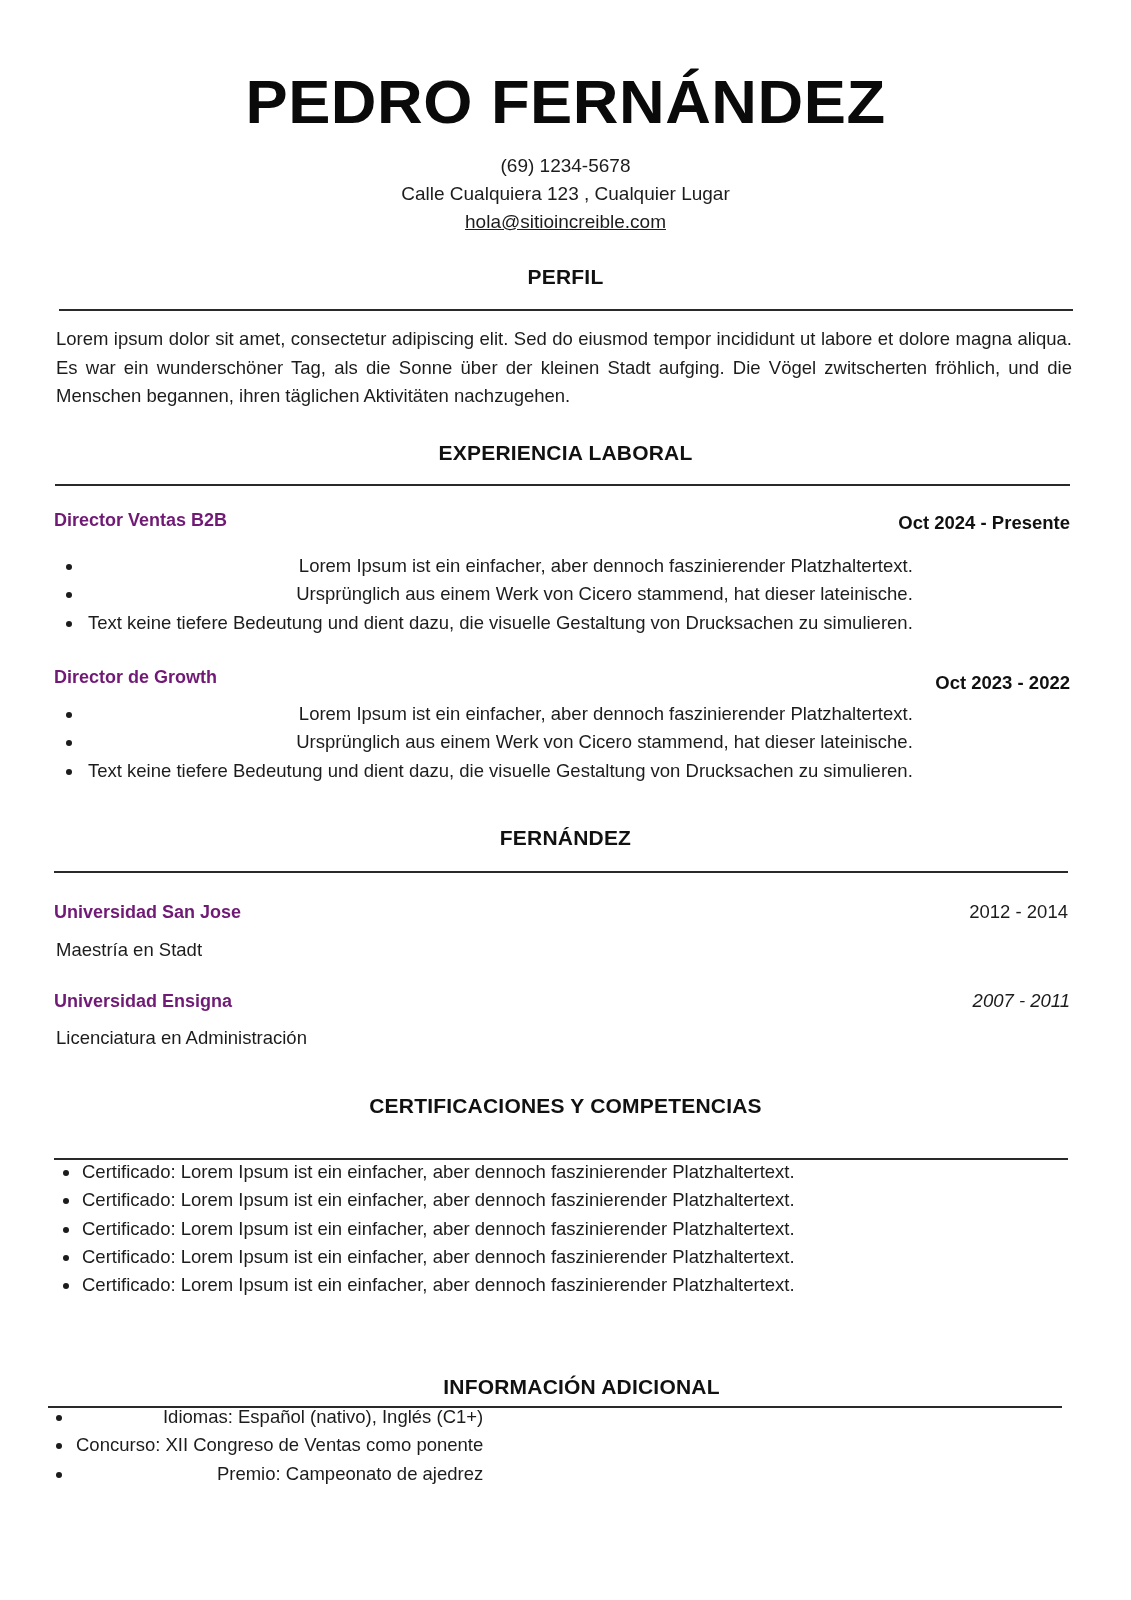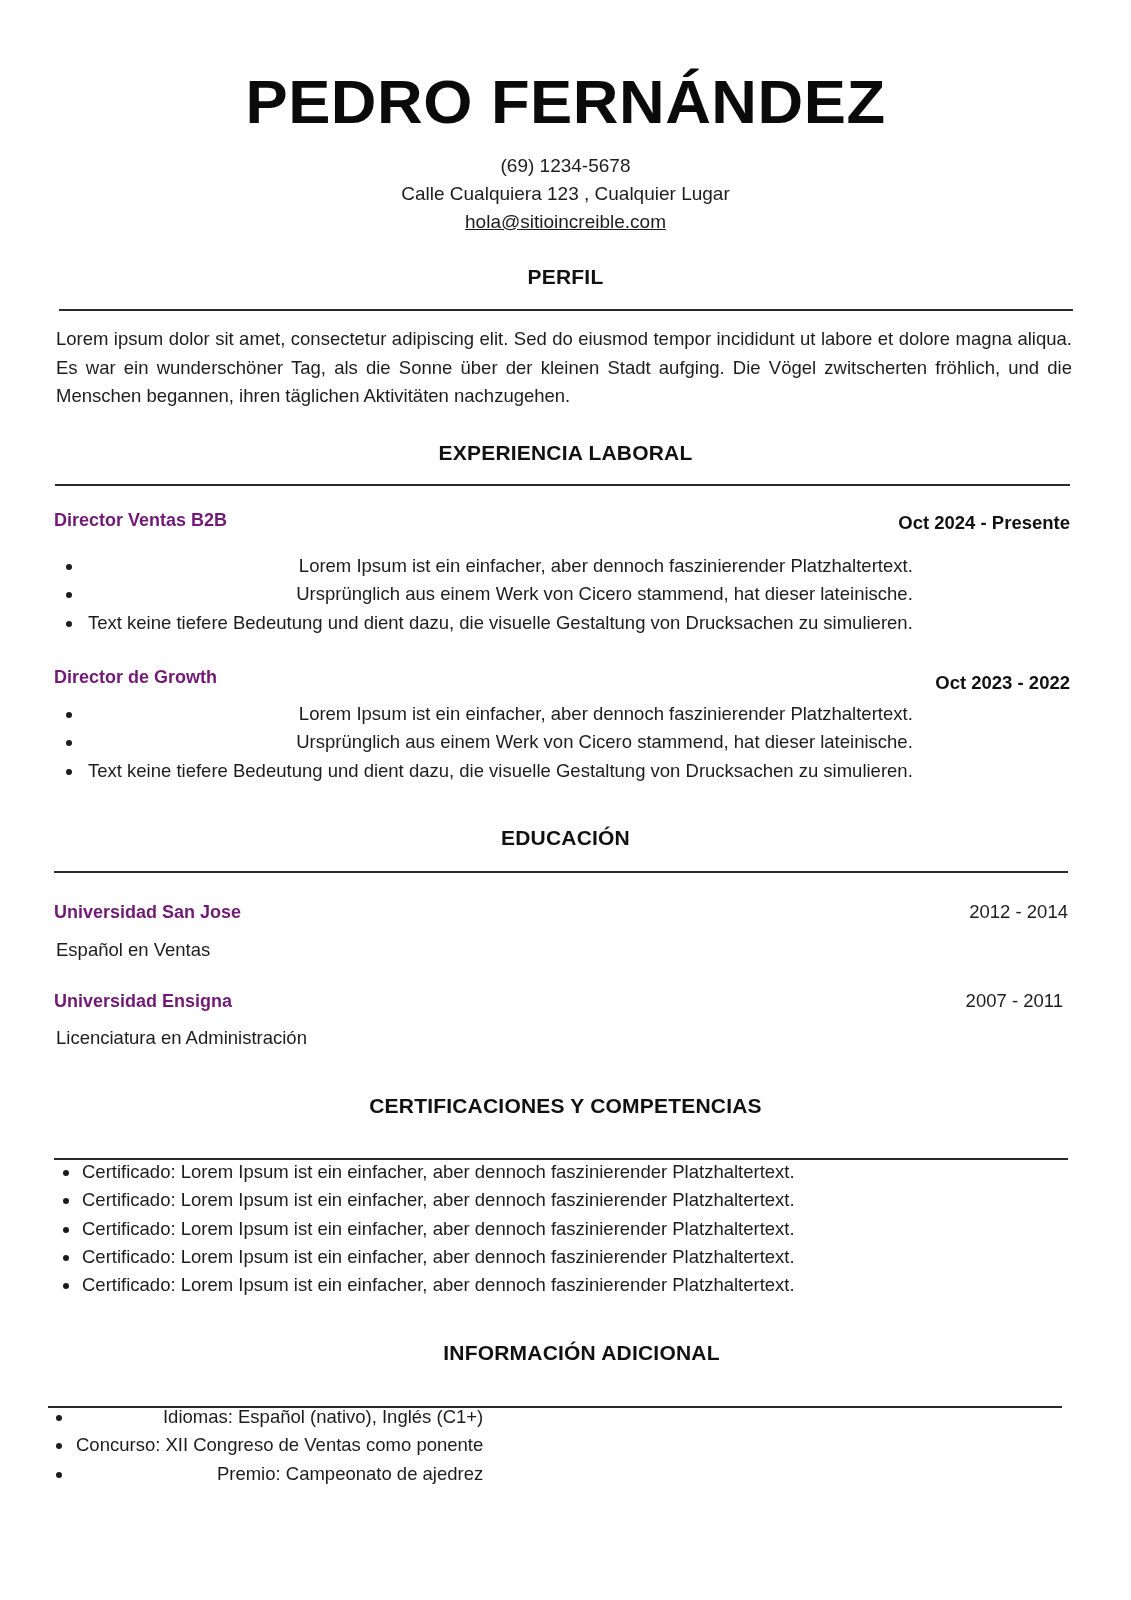--- a/index.html
+++ b/index.html
@@ -123,40 +123,40 @@
 </ul>
 
 <div class="abs job-title" style="left:54px; top:664px;">Director de Growth</div>
 <div class="abs job-date" style="right:61px; top:670px;">Oct 2023 - 2022</div>
 <ul class="abs bullets" style="left:66px; top:700px;">
   <li style="padding-left:22px;"><span class="dot" style="left:0;"></span><span>Lorem Ipsum ist ein einfacher, aber dennoch faszinierender Platzhaltertext.</span></li>
   <li style="padding-left:22px;"><span class="dot" style="left:0;"></span><span>Ursprünglich aus einem Werk von Cicero stammend, hat dieser lateinische.</span></li>
   <li style="padding-left:22px;"><span class="dot" style="left:0;"></span><span>Text keine tiefere Bedeutung und dient dazu, die visuelle Gestaltung von Drucksachen zu simulieren.</span></li>
 </ul>
 
-<div class="abs section-title" style="top:823px;">EDUCACIÓN</div>
+<div class="abs section-title" style="top:823px;">FERNÁNDEZ</div>
 <div class="abs rule" style="left:54px; width:1014px; top:871px;"></div>
 
 <div class="abs job-title" style="left:54px; top:899px;">Universidad San Jose</div>
 <div class="abs plain-date" style="right:63px; top:899px;">2012 - 2014</div>
-<div class="abs sub" style="left:56px; top:937px;">Español en Ventas</div>
+<div class="abs sub" style="left:56px; top:937px;">Maestría en Stadt</div>
 
 <div class="abs job-title" style="left:54px; top:988px;">Universidad Ensigna</div>
-<div class="abs plain-date" style="right:68px; top:988px;">2007 - 2011</div>
+<div class="abs plain-date" style="right:61px; top:988px;font-style:italic;">2007 - 2011</div>
 <div class="abs sub" style="left:56px; top:1025px;">Licenciatura en Administración</div>
 
 <div class="abs section-title" style="top:1091px;">CERTIFICACIONES Y COMPETENCIAS</div>
 <div class="abs rule" style="left:54px; width:1014px; top:1158px;"></div>
 <ul class="abs bullets" style="left:63px; top:1158px;">
   <li style="padding-left:19px;"><span class="dot" style="left:0;"></span><span>Certificado: Lorem Ipsum ist ein einfacher, aber dennoch faszinierender Platzhaltertext.</span></li>
   <li style="padding-left:19px;"><span class="dot" style="left:0;"></span><span>Certificado: Lorem Ipsum ist ein einfacher, aber dennoch faszinierender Platzhaltertext.</span></li>
   <li style="padding-left:19px;"><span class="dot" style="left:0;"></span><span>Certificado: Lorem Ipsum ist ein einfacher, aber dennoch faszinierender Platzhaltertext.</span></li>
   <li style="padding-left:19px;"><span class="dot" style="left:0;"></span><span>Certificado: Lorem Ipsum ist ein einfacher, aber dennoch faszinierender Platzhaltertext.</span></li>
   <li style="padding-left:19px;"><span class="dot" style="left:0;"></span><span>Certificado: Lorem Ipsum ist ein einfacher, aber dennoch faszinierender Platzhaltertext.</span></li>
 </ul>
 
-<div class="abs section-title" style="top:1338px;padding-left:32px;">INFORMACIÓN ADICIONAL</div>
+<div class="abs section-title" style="top:1372px;padding-left:32px;">INFORMACIÓN ADICIONAL</div>
 <div class="abs rule" style="left:48px; width:1014px; top:1406px;"></div>
 <ul class="abs bullets" style="left:56px; top:1403px;">
   <li style="padding-left:20px;"><span class="dot" style="left:0;"></span><span>Idiomas: Español (nativo), Inglés (C1+)</span></li>
   <li style="padding-left:20px;"><span class="dot" style="left:0;"></span><span>Concurso: XII Congreso de Ventas como ponente</span></li>
   <li style="padding-left:20px;"><span class="dot" style="left:0;"></span><span>Premio: Campeonato de ajedrez</span></li>
 </ul>
 
 </body></html>

